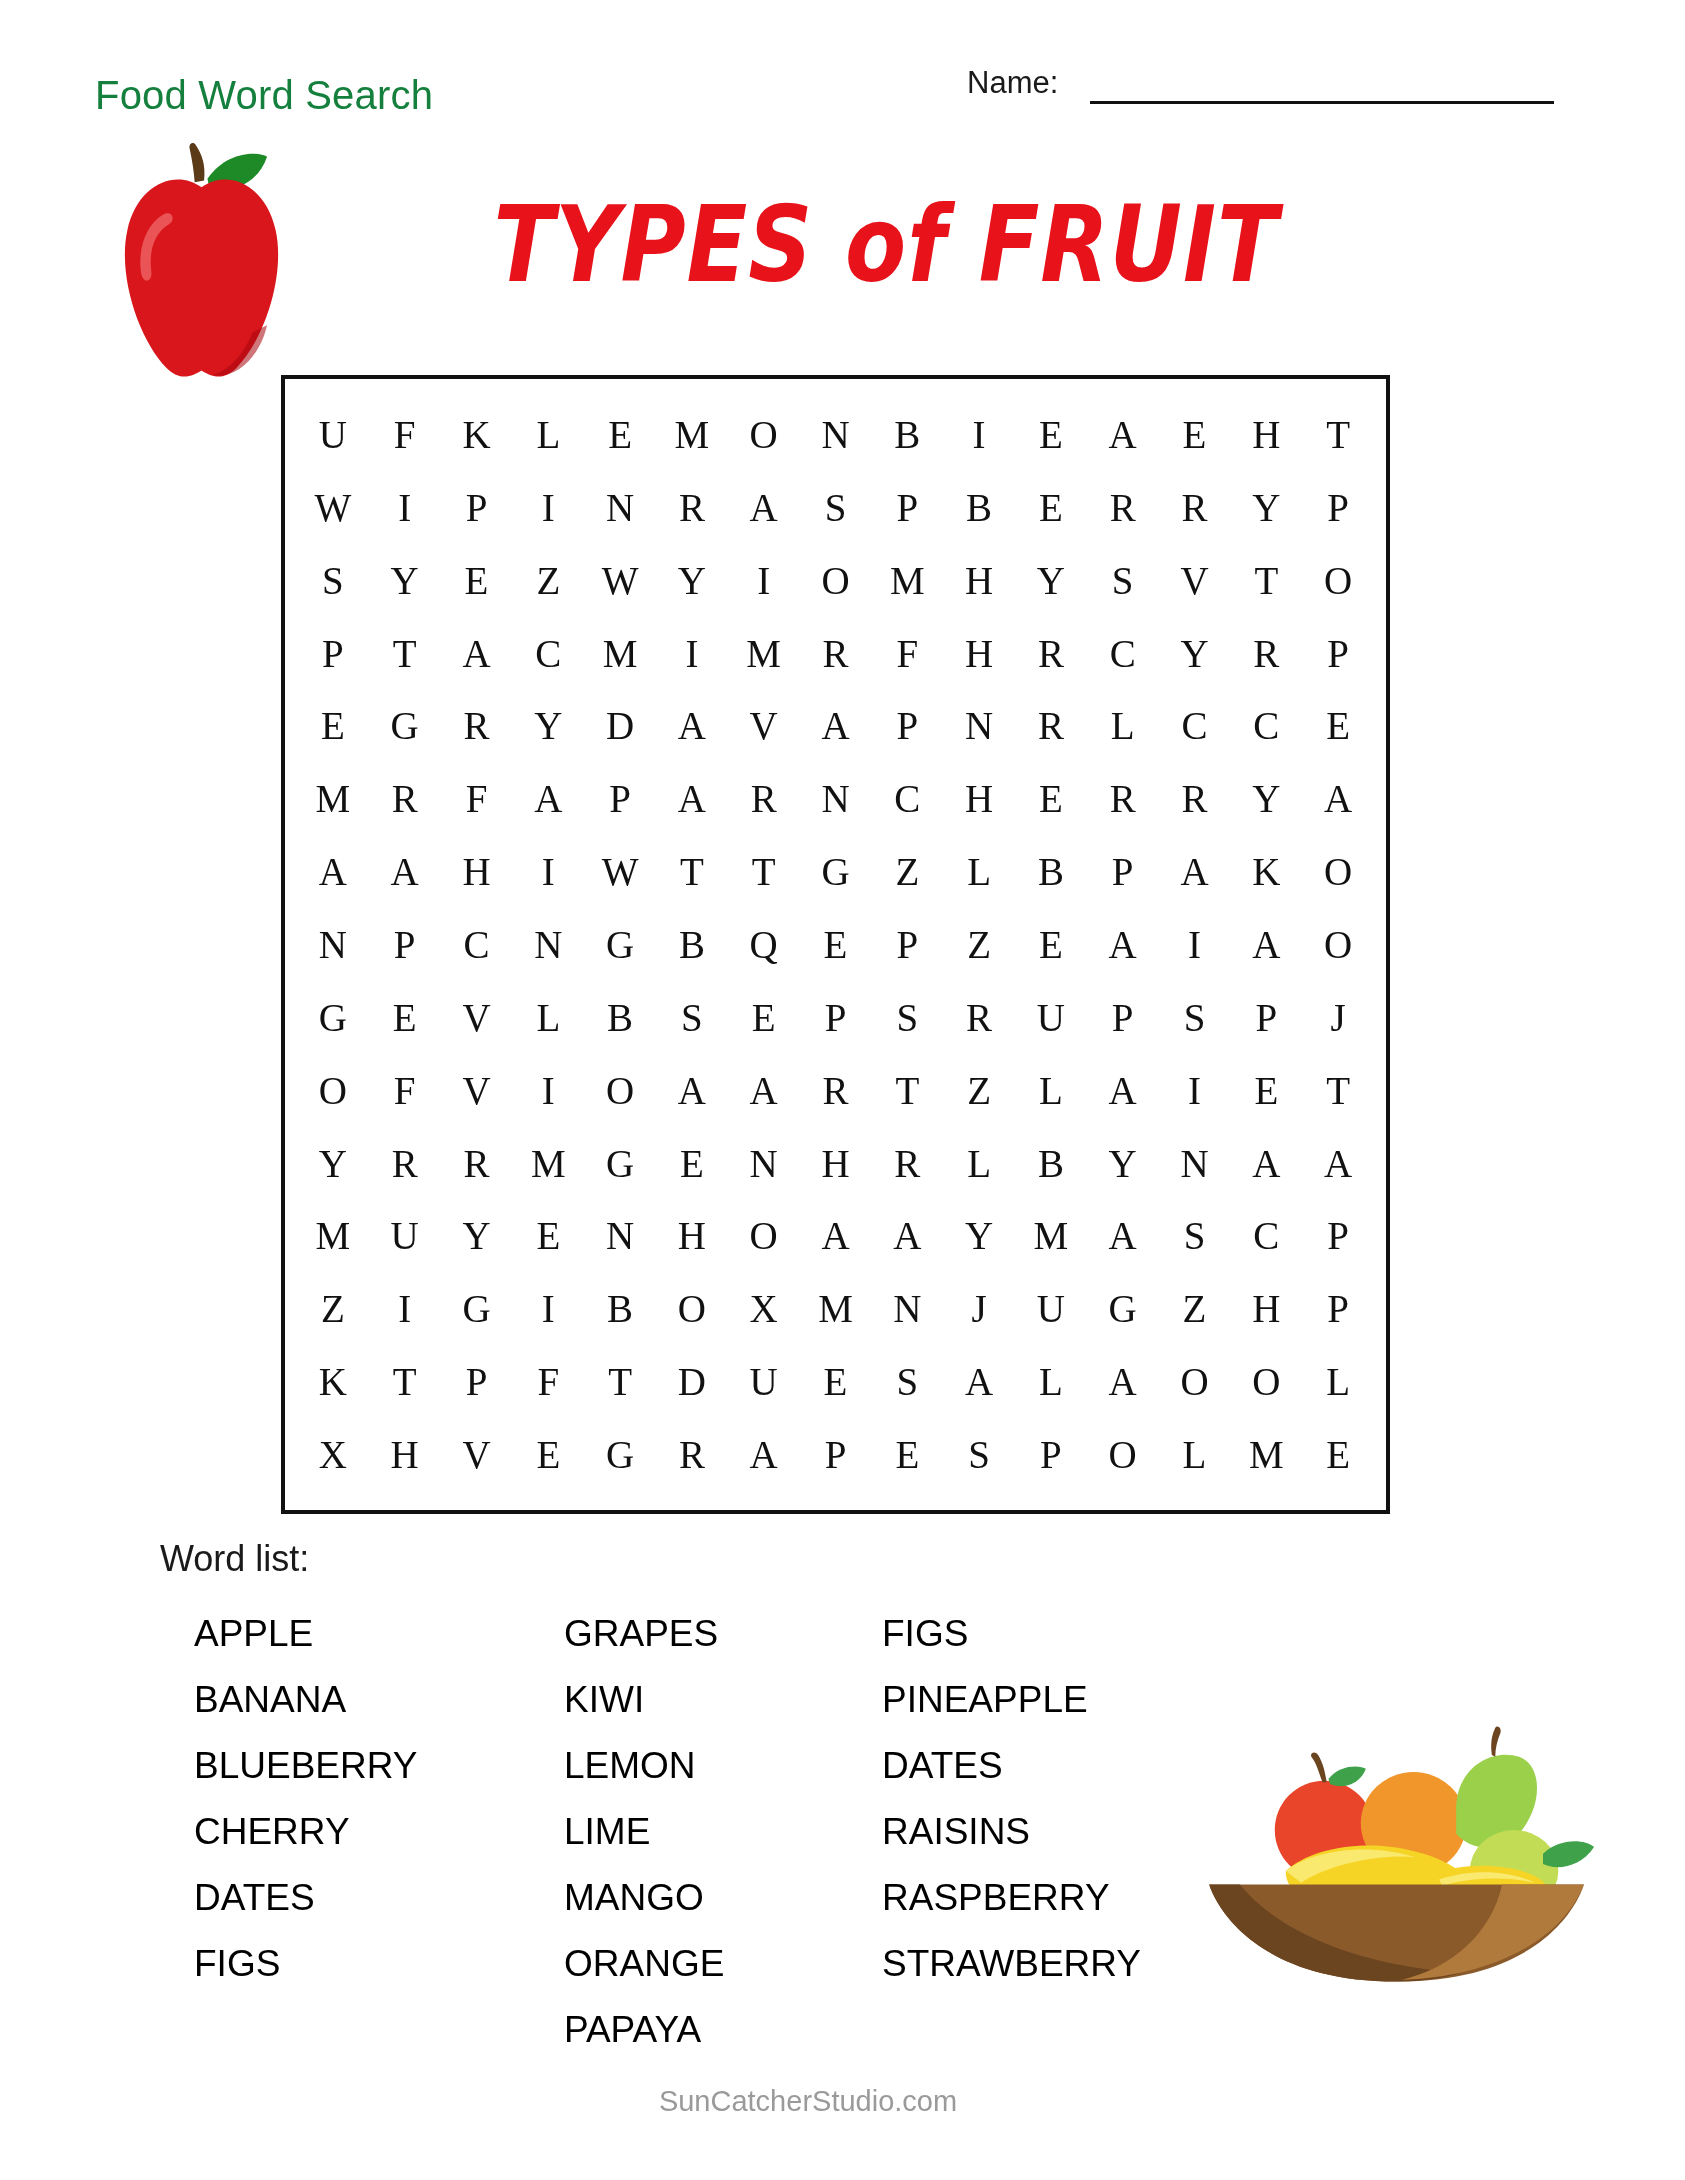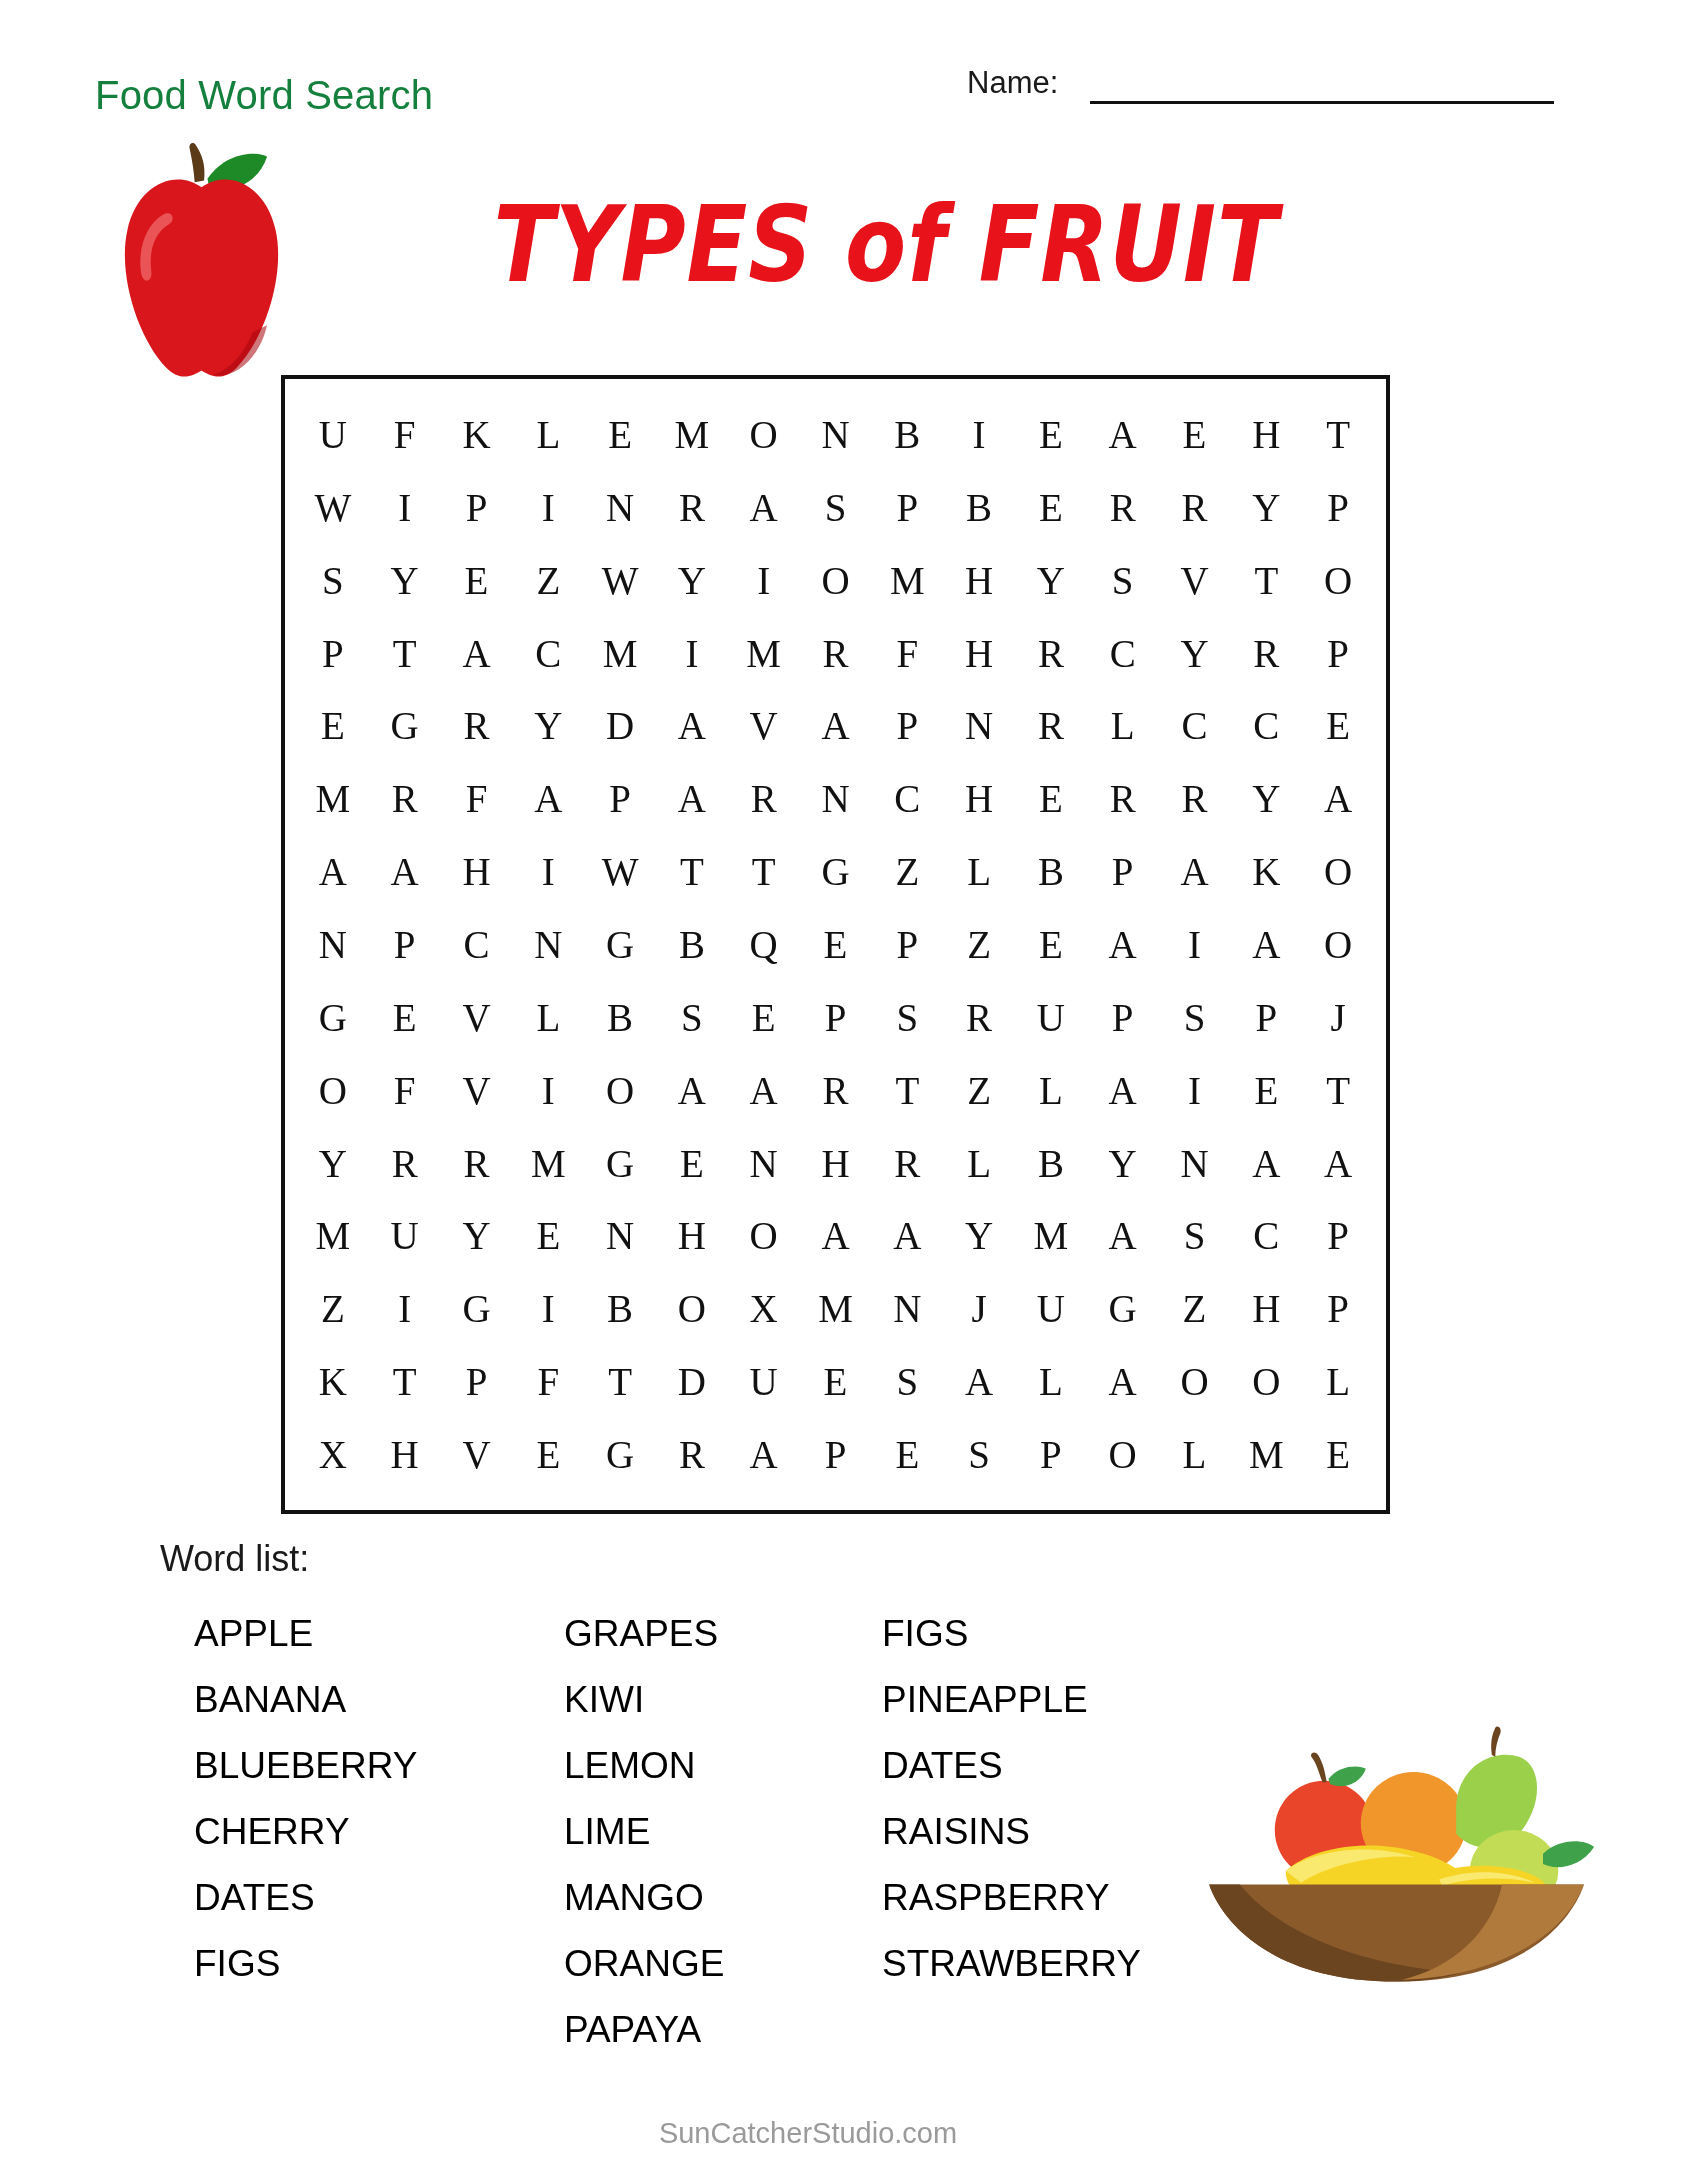--- a/index.html
+++ b/index.html
@@ -138,21 +138,20 @@
 
   
   #footer {
     position: absolute;
     left: 0;
     top: 2085px;
     width: 1616px;
     text-align: center;
     font-size: 29px;
     color: #9a9a9a;
-    margin-top: 32px;
   }
 </style>
 </head>
 <body>
 
 <div id="header">
   <div id="worksheet-type">Food Word Search</div>
   <div id="name-label">Name:</div>
   <div id="name-line"></div>
 </div>

